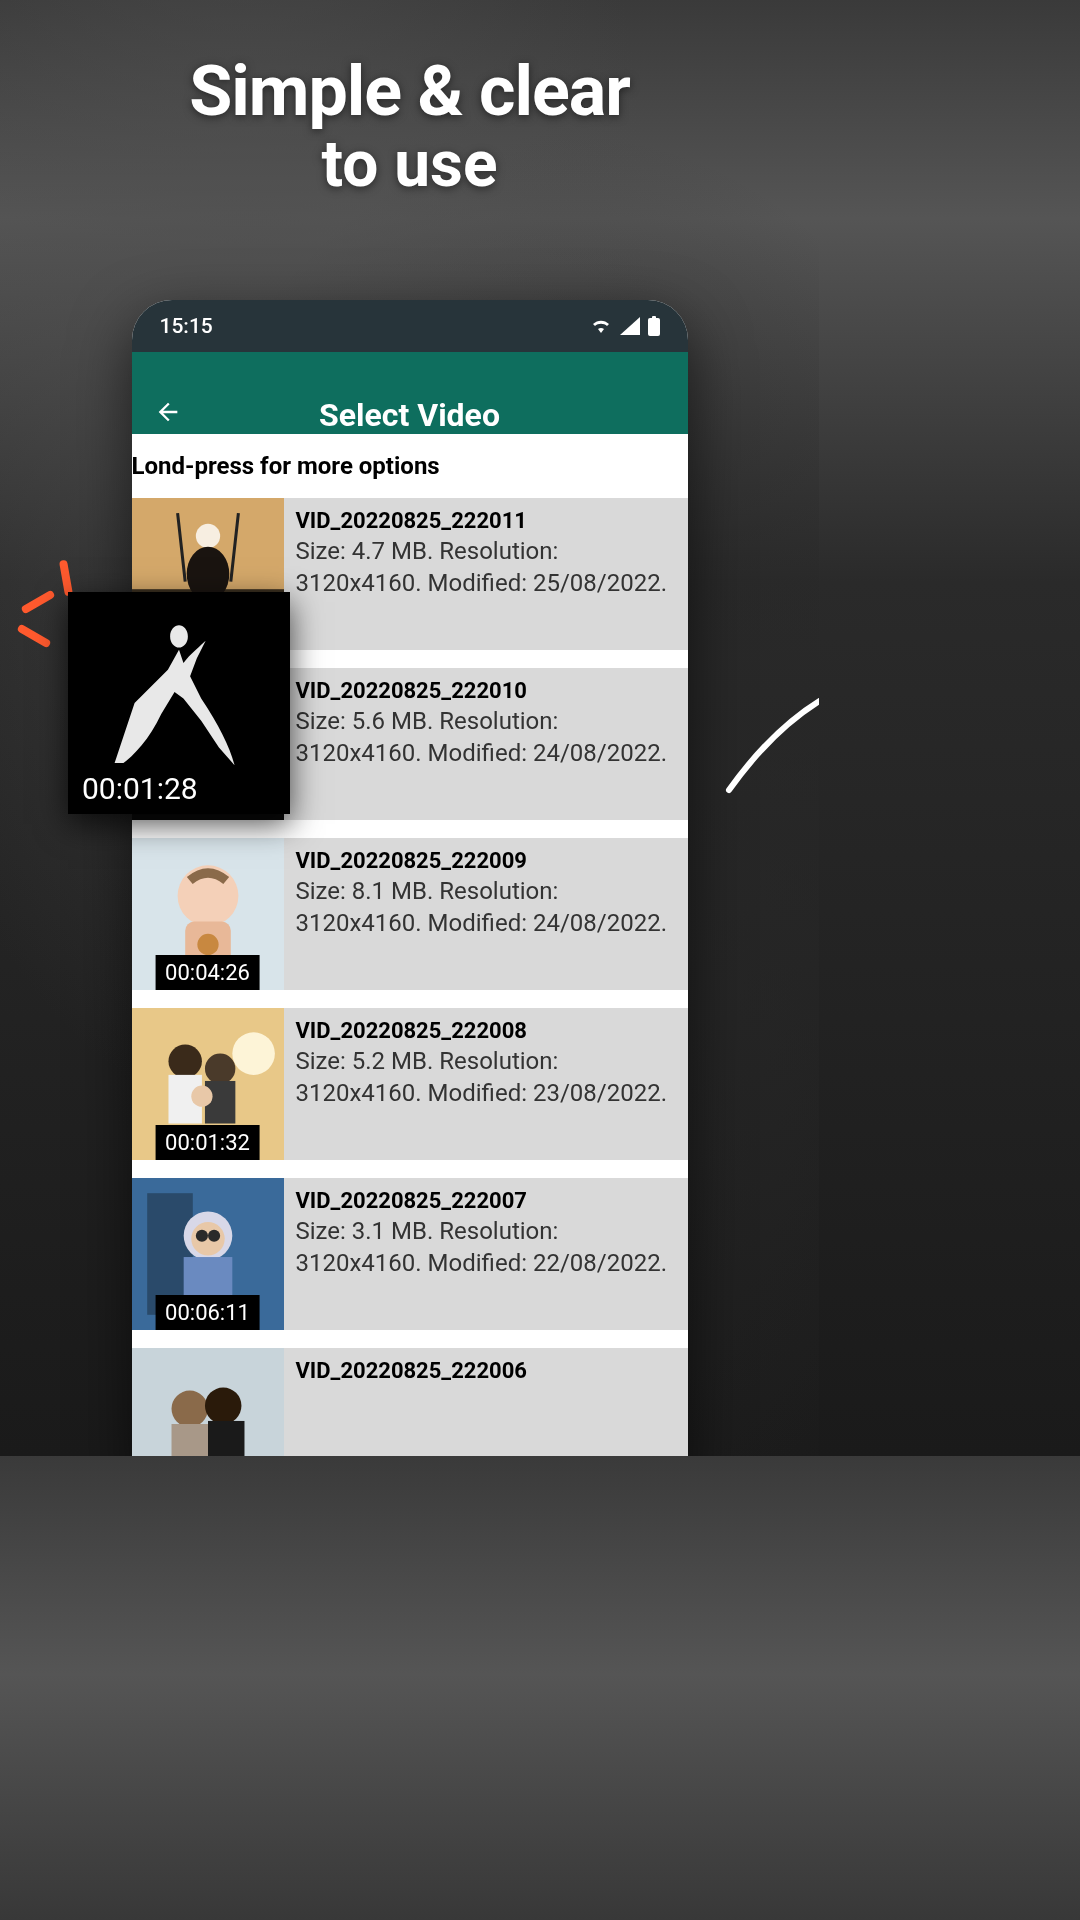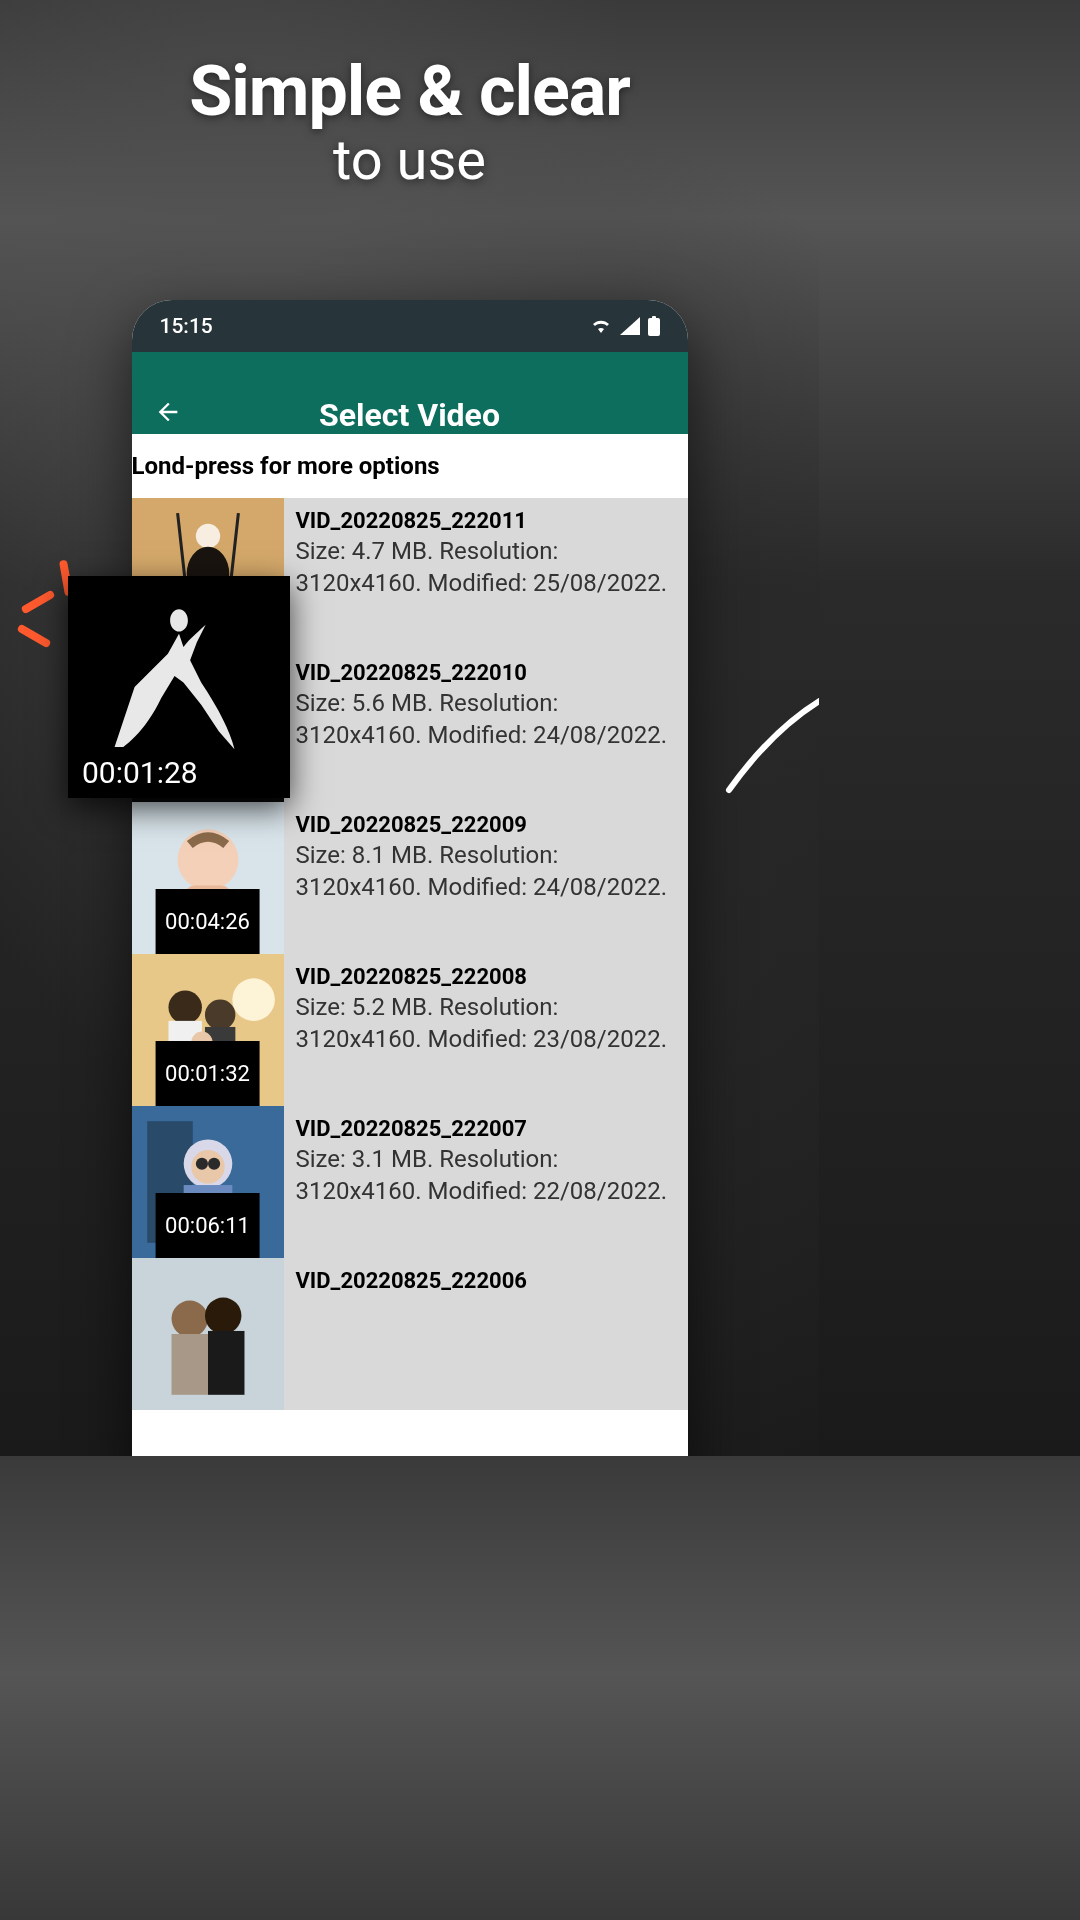--- a/index.html
+++ b/index.html
@@ -1,36 +1,36 @@
 <!DOCTYPE html>
 <html><head>
 <meta charset="utf-8">
 <style>
 *{margin:0;padding:0;box-sizing:border-box;font-family:-apple-system,BlinkMacSystemFont,"Segoe UI",Roboto,sans-serif}
 body{width:819px;height:1456px;background:linear-gradient(180deg,#3a3a3a 0%,#555 15%,#2a2a2a 40%,#1a1a1a 100%);position:relative;overflow:hidden}
 .bg-overlay{position:absolute;inset:0;background:radial-gradient(ellipse at 30% 20%,rgba(80,80,80,0.6),transparent 50%),radial-gradient(ellipse at 70% 60%,rgba(40,40,40,0.8),transparent 60%)}
 .promo-text{position:absolute;top:50px;left:0;right:0;text-align:center;color:#fff;z-index:1}
 .promo-line1{font-size:70px;font-weight:700;letter-spacing:-1px;text-shadow:0 2px 8px rgba(0,0,0,0.5)}
-.promo-line2{font-size:56px;font-weight:400;margin-top:-5px;text-shadow:0 2px 8px rgba(0,0,0,0.5)}
+.promo-line2{font-size:64px;font-weight:700;margin-top:-5px;text-shadow:0 2px 8px rgba(0,0,0,0.5)}
 .phone{position:absolute;top:300px;left:50%;transform:translateX(-50%);width:556px;height:1200px;background:#fff;border-radius:40px;overflow:hidden;box-shadow:0 20px 60px rgba(0,0,0,0.6);z-index:2}
 .status-bar{height:52px;background:#27343a;color:#fff;display:flex;justify-content:space-between;align-items:center;padding:0 28px;font-size:21px;font-weight:500}
 .status-icons{display:flex;gap:8px;align-items:center}
 .app-bar{height:82px;background:#0e6e5e;display:flex;align-items:flex-end;padding:0 22px;position:relative}
 .back-arrow{color:#fff;font-size:32px;cursor:pointer}
 .app-title{position:absolute;left:50%;transform:translateX(-50%);color:#fff;font-size:32px;font-weight:700}
 .hint{padding:18px 0;font-size:24px;font-weight:700;color:#000}
-.list{display:flex;flex-direction:column;padding:0 0 20px 0}
+.list{display:flex;flex-direction:column;gap:18px;padding:0 0 20px 0}
 .row{display:flex;background:#d9d9d9;min-height:152px}
 .thumb{width:152px;height:152px;background:#555;position:relative;flex-shrink:0;overflow:hidden}
 .thumb-img{width:100%;height:100%;display:block}
-.duration{position:absolute;bottom:0;left:50%;transform:translateX(-50%);background:#000;color:#fff;font-size:22px;padding:20px 10px;white-space:nowrap}
+.duration{position:absolute;bottom:0;left:50%;transform:translateX(-50%);background:#000;color:#fff;font-size:22px;padding:5px 10px;white-space:nowrap}
 .meta{padding:10px 12px;flex:1}
 .fname{font-size:22px;font-weight:700;color:#000;margin-bottom:2px}
 .finfo{font-size:24px;color:#333;line-height:1.35}
-.popout{position:absolute;top:576px;left:68px;width:222px;height:222px;background:#000;z-index:5;box-shadow:0 10px 30px rgba(0,0,0,0.7);display:flex;align-items:flex-end}
+.popout{position:absolute;top:592px;left:68px;width:222px;height:222px;background:#000;z-index:5;box-shadow:0 10px 30px rgba(0,0,0,0.7);display:flex;align-items:flex-end}
 .popout svg{position:absolute;inset:0}
 .popout-dur{color:#fff;font-size:30px;padding:8px 14px;background:#000;position:relative;z-index:1}
 .spark{position:absolute;top:560px;left:14px;z-index:4}
 .spark div{position:absolute;background:#ff5a2e;border-radius:4px}
 .s1{width:8px;height:36px;transform:rotate(-10deg);left:48px;top:0}
 .s2{width:36px;height:8px;transform:rotate(-30deg);left:6px;top:38px}
 .s3{width:36px;height:8px;transform:rotate(30deg);left:2px;top:72px}
 .curve{position:absolute;top:680px;right:-20px;width:120px;height:120px;z-index:6}
 .wifi-icon,.signal-icon,.battery-icon{display:inline-block}
 </style>

